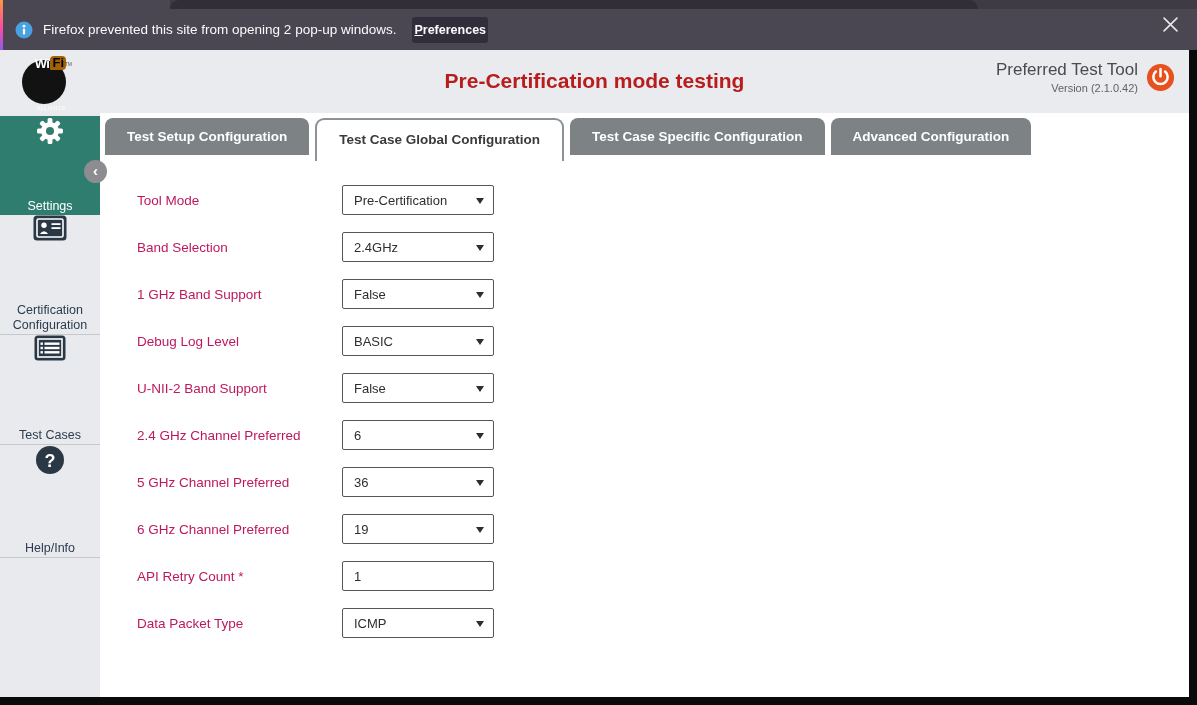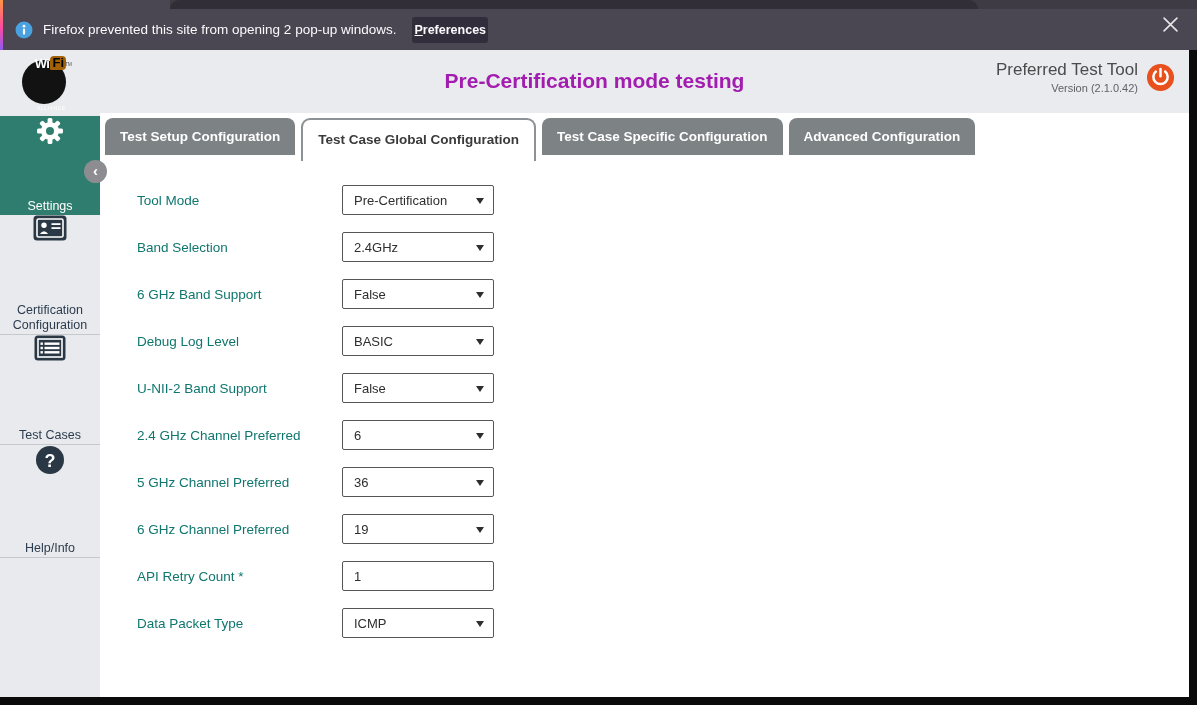--- a/index.html
+++ b/index.html
@@ -18,21 +18,21 @@
   .pref-btn{margin-left:16px;background:#312d3b;color:#fbfbfe;font-weight:bold;font-size:12.5px;
             border:none;border-radius:3px;padding:6px 2px;font-family:inherit;cursor:pointer;}
   .pref-label{display:block;}
   .pref-label::first-letter{text-decoration:underline;}
   .notif-close{position:absolute;right:19px;top:17px;cursor:pointer;display:flex;}
 
   
   .header{position:absolute;top:50px;left:0;width:1189px;height:63px;background:#e9ebee;
           border-bottom:1px solid #d4d7da;}
   .page-title{position:absolute;left:0;right:0;top:19px;text-align:center;
-              font-size:21px;font-weight:bold;color:#a21caf;}
+              font-size:21px;font-weight:bold;color:#b91c1c;}
   .wifi-logo{position:absolute;left:22px;top:10px;width:44px;height:44px;}
   .logo-circle{width:44px;height:44px;border-radius:50%;background:#121212;display:flex;
                flex-direction:column;align-items:flex-end;justify-content:center;gap:32px;}
   .logo-text{display:flex;align-items:center;margin-top:2px;}
   .logo-wi{color:#fff;font-weight:bold;font-size:13px;letter-spacing:-0.5px;}
   .logo-fi{background:#a16207;color:#000;font-weight:bold;font-size:13px;border-radius:4px 4px 4px 1px;
            padding:0 2px;margin-left:1px;line-height:14px;}
   .logo-alliance{color:#fff;font-size:5px;letter-spacing:0.6px;margin-top:2px;}
   .logo-tm{position:absolute;top:1px;right:-6px;font-size:5px;color:#555;}
   .header-right{position:absolute;right:14px;top:10px;display:flex;align-items:center;gap:8px;}
@@ -50,28 +50,28 @@
   .side-tests{height:110px;border-bottom:1px solid #c6c9cc;}
   .side-help{height:113px;border-bottom:1px solid #c6c9cc;}
   .collapse-badge{position:absolute;left:84px;top:160px;width:23px;height:23px;border-radius:50%;
                   background:#8d8d91;color:#fff;display:flex;align-items:center;justify-content:center;
                   font-size:15px;font-weight:bold;z-index:6;cursor:pointer;box-sizing:border-box;padding-bottom:2px;}
 
   
   .main{position:absolute;left:100px;top:113px;width:1089px;height:584px;background:#ffffff;}
   .tabs{display:flex;align-items:flex-start;padding:5px 0 0 5px;gap:6px;}
   .tab{background:#7d8285;color:#ffffff;font-weight:bold;font-size:13.5px;height:37px;line-height:37px;
-       padding:0 15px;border-radius:8px 8px 0 0;cursor:pointer;white-space:nowrap;box-sizing:border-box;}
+       padding:0 22px;border-radius:8px 8px 0 0;cursor:pointer;white-space:nowrap;box-sizing:border-box;}
   .tab.active{background:#ffffff;color:#3a3a3a;border:2px solid #8d9297;border-bottom:none;
               height:43px;line-height:39px;border-radius:9px 9px 0 0;}
 
   
   .form{margin:24px 0 0 37px;display:flex;flex-direction:column;gap:17px;}
   .form-row{display:flex;align-items:center;height:30px;}
-  .form-label{width:205px;font-size:13.5px;color:#0f766e;}
+  .form-label{width:205px;font-size:13.5px;color:#be185d;}
   .form-control{position:relative;width:152px;height:30px;border:1.5px solid #565656;border-radius:2px;
                 background:#fff;display:flex;align-items:center;padding-left:11px;box-sizing:border-box;
                 font-size:13px;color:#2e2e2e;cursor:pointer;}
   .select-arrow{position:absolute;right:9px;top:12px;width:0;height:0;
                 border-left:4.5px solid transparent;border-right:4.5px solid transparent;
                 border-top:6px solid #2e2e2e;}
   .control-input{border:none;outline:none;background:transparent;font-size:13px;color:#2e2e2e;
                  font-family:inherit;width:125px;padding:0;}
 
   
@@ -223,21 +223,21 @@
         </div>
         <div class="form-row type-select">
           <div class="form-label">Band Selection</div>
           <div class="form-control">
             <span class="control-value">2.4GHz</span>
 
             <span class="select-arrow"></span>
           </div>
         </div>
         <div class="form-row type-select">
-          <div class="form-label">6 GHz Band Support</div>
+          <div class="form-label">1 GHz Band Support</div>
           <div class="form-control">
             <span class="control-value">False</span>
 
             <span class="select-arrow"></span>
           </div>
         </div>
         <div class="form-row type-select">
           <div class="form-label">Debug Log Level</div>
           <div class="form-control">
             <span class="control-value">BASIC</span>

